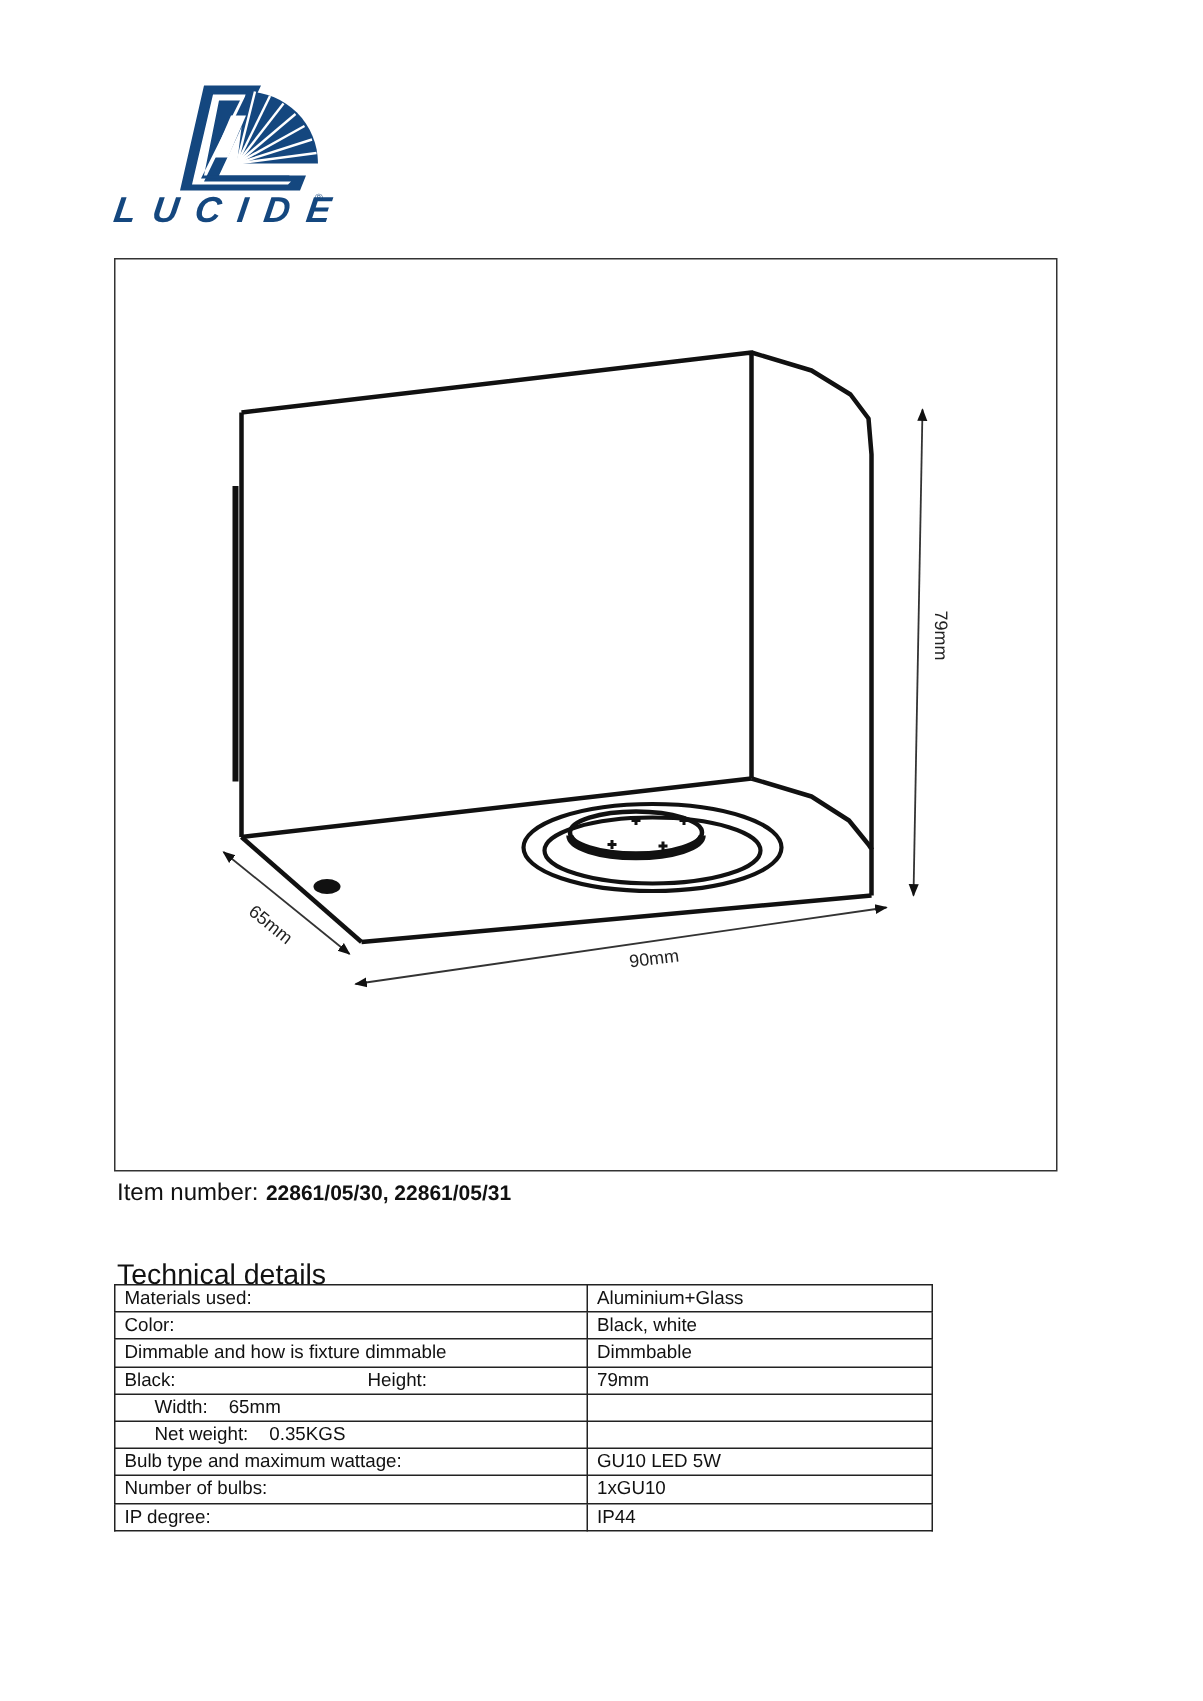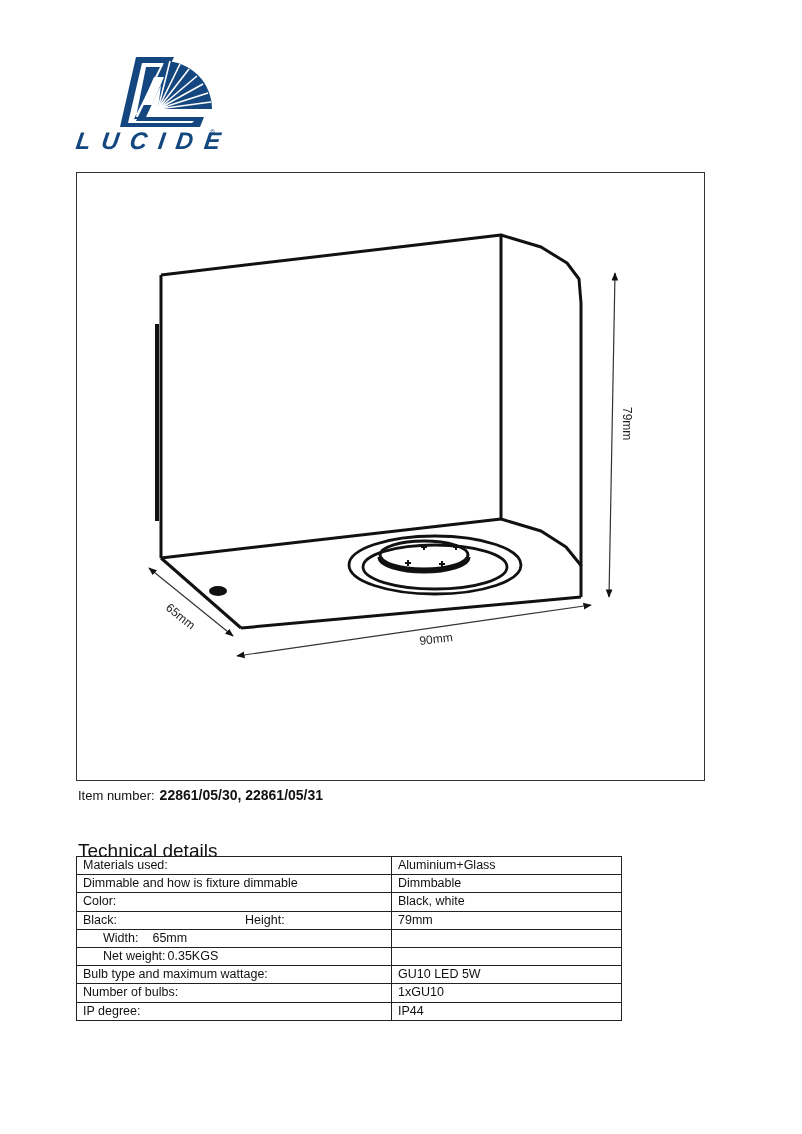--- a/index.html
+++ b/index.html
@@ -8,21 +8,21 @@
   .logo { position: absolute; left: 74px; top: 55px; width: 150px; height: 105px; }
   .logo svg { display: block; }
   .logo-word { position: absolute; left: 2px; top: 72px; font-family: "Liberation Sans", sans-serif;
                font-style: italic; font-weight: bold; font-size: 24px; letter-spacing: 11px; color: #14477f;
                transform: skewX(-8deg); }
   .logo-reg { position: absolute; left: 136px; top: 74px; font-size: 7px; color: #14477f; }
   .frame { position: absolute; left: 76px; top: 172px; width: 629px; height: 609px;
            border: 1.5px solid #333; box-sizing: border-box; }
   .drawing { position: absolute; left: 0; top: 0; }
   .item-line { position: absolute; left: 78px; top: 787px; font-size: 13.5px; }
-  .item-line .lbl { font-size: 13px; }
+  .item-line .lbl { font-size: 16px; }
   .item-line .val { font-size: 14px; margin-left: 5px; font-weight: bold; }
   .tech-title { position: absolute; left: 78px; top: 840px; font-size: 19px; }
   table.specs { position: absolute; left: 76px; top: 856px; width: 546px; border-collapse: collapse;
                 font-size: 12.5px; }
   table.specs td { border: 1px solid #222; height: 17.2px; padding: 0 0 0 6px; line-height: 17px;
                    vertical-align: middle; white-space: pre; }
   table.specs td.k { width: 308px; }
   table.specs tr.sub td { border-top-color: #aaa; }
   table.specs td .ind { padding-left: 20px; }
   .dimtext { font-family: "Liberation Sans", sans-serif; font-size: 12px; fill: #222; }
@@ -114,37 +114,37 @@
 
 <div class="tech-title">Technical details</div>
 
 <table class="specs">
   <tbody>
       <tr>
     <td class="k">Materials used:</td>
     <td>Aluminium+Glass</td>
   </tr>
   <tr>
+    <td class="k">Color:</td>
+    <td>Black, white</td>
+  </tr>
+  <tr>
     <td class="k">Dimmable and how is fixture dimmable</td>
     <td>Dimmbable</td>
-  </tr>
-  <tr>
-    <td class="k">Color:</td>
-    <td>Black, white</td>
   </tr>
   <tr class="sub">
     <td class="k"><span>Black:</span><span style="position:relative;left:128px">Height:</span></td>
     <td>79mm</td>
   </tr>
   <tr class="sub">
     <td class="k"><span class="ind">Width:</span><span style="margin-left:14px">65mm</span></td>
     <td></td>
   </tr>
   <tr class="sub">
-    <td class="k"><span class="ind">Net weight:</span><span style="margin-left:2px">0.35KGS</span></td>
+    <td class="k"><span class="ind">Net weight:</span><span style="margin-left:14px">0.35KGS</span></td>
     <td></td>
   </tr>
   <tr class="sub">
     <td class="k">Bulb type and maximum wattage:</td>
     <td>GU10 LED 5W</td>
   </tr>
   <tr>
     <td class="k">Number of bulbs:</td>
     <td>1xGU10</td>
   </tr>

